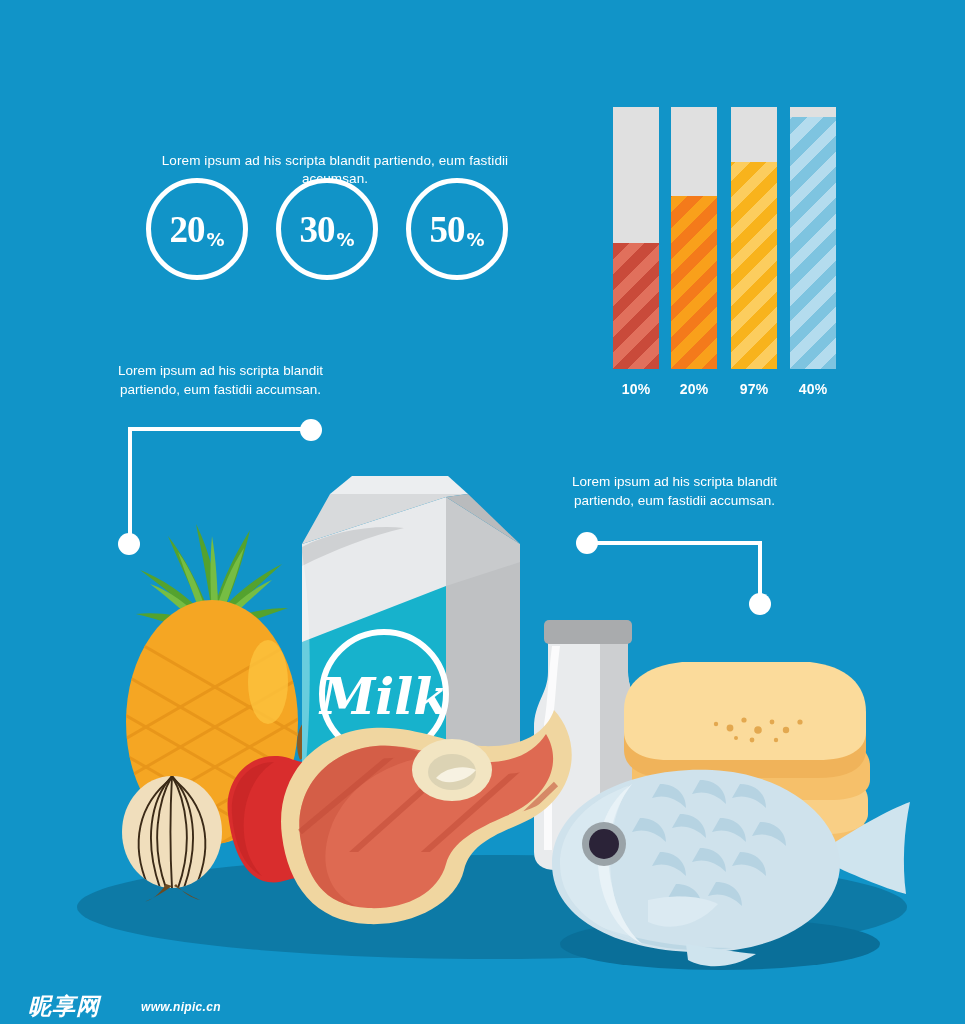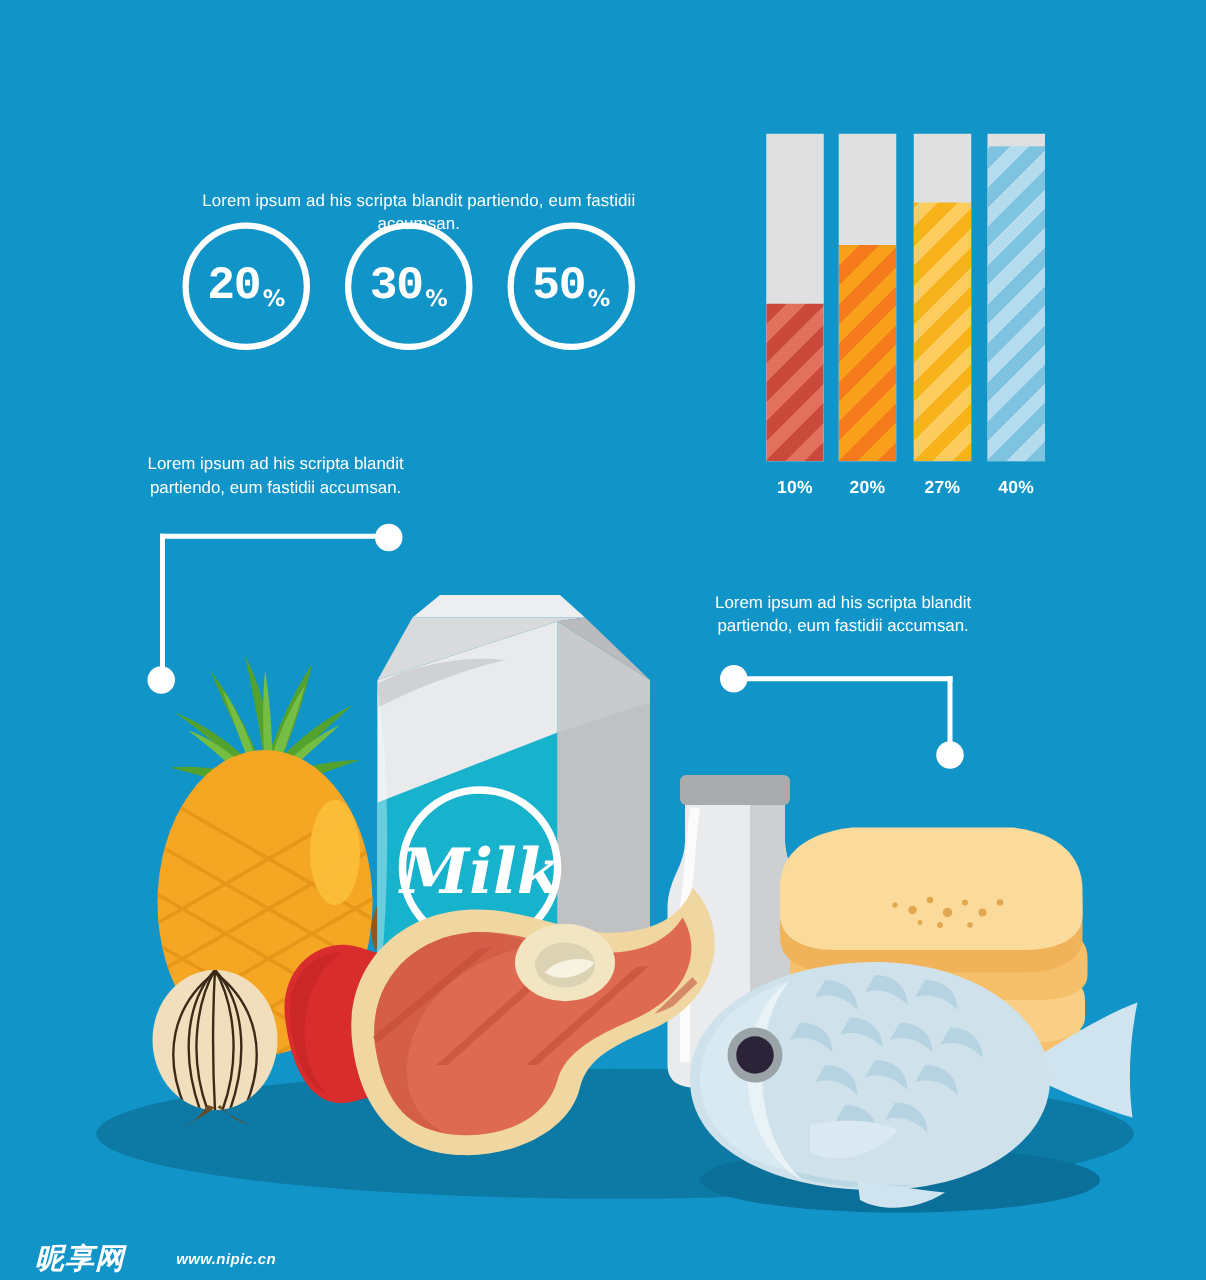--- a/index.html
+++ b/index.html
@@ -24,21 +24,21 @@
   .pct{
     position:absolute;top:0;width:102px;height:102px;border-radius:50%;
     border:5px solid #ffffff;box-sizing:border-box;
     display:flex;align-items:center;justify-content:center;
   }
   .pct:nth-child(1){left:6px;}
   .pct:nth-child(2){left:136px;}
   .pct:nth-child(3){left:266px;}
   .pct .num{
     color:#fff;font-size:37px;font-weight:800;line-height:1;
-    letter-spacing:-1px;font-family:Liberation Mono, monospace;
+    letter-spacing:-1px;font-family:Liberation Serif, serif;
   }
   .pct .sym{
     color:#fff;font-size:18px;font-weight:700;line-height:1;
     align-self:flex-end;margin-bottom:26px;margin-left:2px;
     font-family:"DejaVu Sans", sans-serif;
   }
 
   
   .chart{position:absolute;left:605px;top:90px;width:245px;height:295px;}
   .bar-col{position:absolute;bottom:28px;width:46px;}
@@ -125,21 +125,21 @@
       </div>
     </div>
     <div class="bar-col" style="left:185px;">
       <div class="bar-track" style="background: rgb(224, 224, 224);">
         <div class="bar-fill" style="height: 96%; background: repeating-linear-gradient(-45deg, rgb(126, 196, 224) 0px, rgb(126, 196, 224) 11px, rgb(180, 220, 238) 11px, rgb(180, 220, 238) 22px);"></div>
       </div>
     </div>
 
     <div class="bar-label" style="left:8px;">10%</div>
     <div class="bar-label" style="left:66px;">20%</div>
-    <div class="bar-label" style="left:126px;">27%</div>
+    <div class="bar-label" style="left:126px;">97%</div>
     <div class="bar-label" style="left:185px;text-align:center;">40%</div>
   </div>
 
   <div class="txt-left">Lorem ipsum ad his scripta blandit partiendo, eum fastidii accumsan.</div>
   <div class="dot" style="left:300px;top:407px;"></div>
   <div class="lineh" style="left:128px;top:415px;width:180px;"></div>
   <div class="linev" style="left:128px;top:415px;height:118px;"></div>
   <div class="dot" style="left:118px;top:521px;"></div>
 
   <div class="txt-right">Lorem ipsum ad his scripta blandit partiendo, eum fastidii accumsan.</div>

